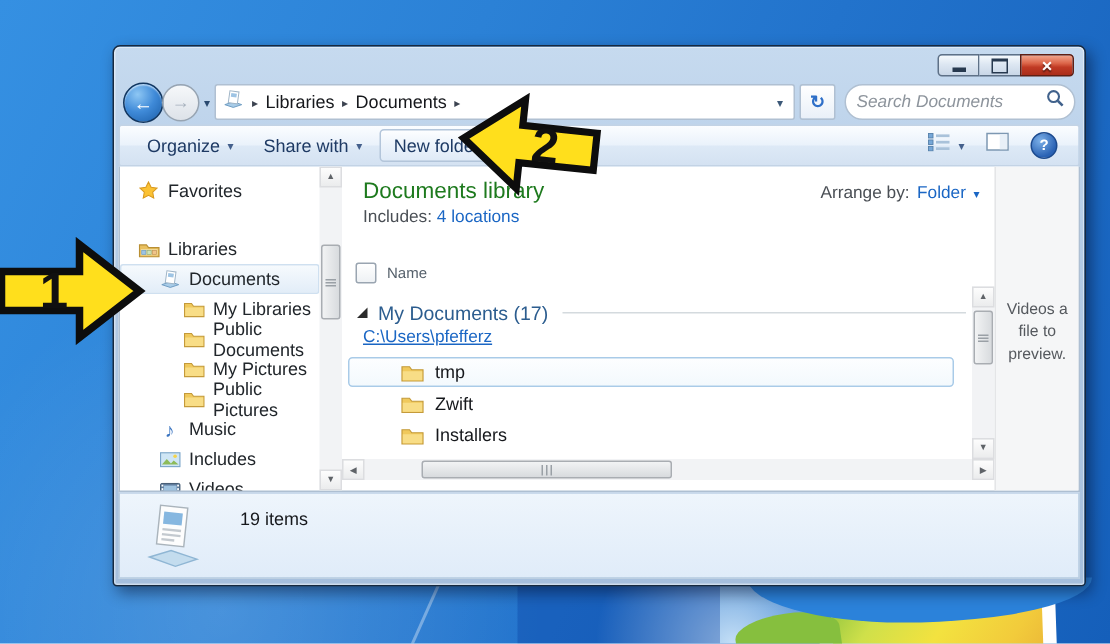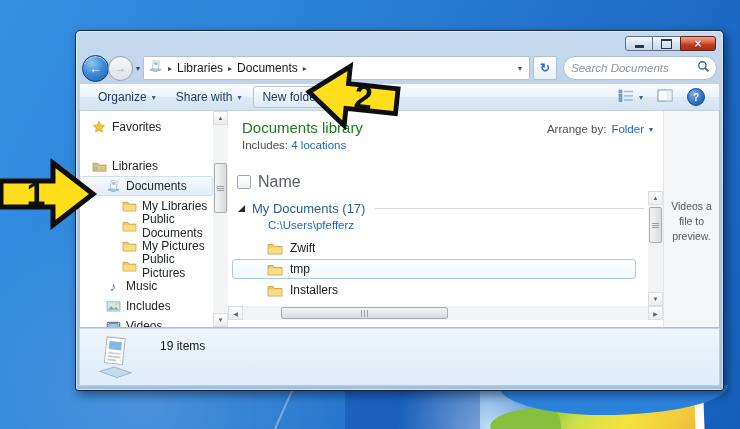--- a/index.html
+++ b/index.html
@@ -99,28 +99,28 @@
   .main{flex:1;display:flex;flex-direction:column;min-width:0;}
   .lib-header{position:relative;padding:8px 8px 0 14px;height:44px;box-sizing:content-box;}
   .lib-title{font-size:15px;color:#1e7a1e;}
   .lib-includes{font-size:11.5px;color:#4a4f55;margin-top:3px;}
   .link{color:#1a66c4;}
   .arrange{position:absolute;right:10px;top:12px;font-size:11.5px;color:#4a4f55;display:flex;align-items:center;gap:5px;}
   .arrange .val{color:#1a66c4;}
   .arrange .caret{color:#1a66c4;font-size:8px;}
   .col-header{height:18px;margin-top:10px;display:flex;align-items:center;padding-left:9px;gap:7px;}
   .cbx{width:12px;height:12px;border:1px solid #9aa5b1;border-radius:2px;background:linear-gradient(#fff,#eef1f4);flex:none;}
-  .col-name{font-size:16px;color:#55606b;}
+  .col-name{font-size:10px;color:#55606b;}
   .main-body{flex:1;display:flex;min-height:0;}
   .rows-area{flex:1;padding-top:10px;min-width:0;}
   .group-row{display:flex;align-items:center;margin-left:10px;}
   .group-tri{width:0;height:0;border-left:7px solid transparent;border-bottom:7px solid #2b2b2b;margin-right:7px;flex:none;}
   .group-title{font-size:13px;color:#2c5d8f;white-space:nowrap;}
   .group-line{flex:1;height:1px;background:#d4dade;margin:0 4px 0 10px;}
-  .group-path{font-size:11.5px;color:#1a66c4;margin:3px 0 7px 40px;}
+  .group-path{font-size:11.5px;color:#1a66c4;margin:3px 0 7px 14px;text-decoration:underline;}
   .file-row{height:20px;display:flex;align-items:center;padding-left:34px;margin:0 12px 1px 4px;
     font-size:12px;color:#16181c;border:1px solid transparent;box-sizing:border-box;}
   .file-row.selected{border-color:#a9cbe8;border-radius:3px;background:linear-gradient(#fdfeff,#f3f9fd);}
   .file-row .ic{width:16px;height:13px;margin-right:7px;flex:none;}
   
   .preview{width:56px;flex:none;background:#f5f6f7;border-left:1px solid #e4e5e7;
     font-size:10.5px;color:#55595e;text-align:center;padding-top:88px;box-sizing:border-box;line-height:1.45;}
   
   .details{height:56px;flex:none;background:linear-gradient(#eef5fc,#e0ecf9);
     border:1px solid #bccfe2;border-top:1px solid #c8d8ea;display:flex;padding-left:12px;}
@@ -370,37 +370,37 @@
         <span class="col-name">Name</span>
       </div>
       <div class="main-body">
         <div class="rows-area">
           <div class="group-row">
             <span class="group-tri"></span>
             <span class="group-title">My Documents (17)</span>
             <span class="group-line"></span>
           </div>
           <div class="group-path">C:\Users\pfefferz</div>
+          <div class="file-row selected">
+            <span class="ic">
+              <svg width="16" height="13" viewBox="0 0 16 13">
+                  <path d="M1 2.5h5l1.5 2H15V12H1z" fill="#f0c95c" stroke="#c49a3a" stroke-width=".8"></path>
+                  <path d="M1.5 5.5h13V11.5h-13z" fill="#f8dd86"></path>
+                </svg>
+            </span>
+            <span>tmp</span>
+          </div>
           <div class="file-row">
             <span class="ic">
               <svg width="16" height="13" viewBox="0 0 16 13">
                   <path d="M1 2.5h5l1.5 2H15V12H1z" fill="#f0c95c" stroke="#c49a3a" stroke-width=".8"></path>
                   <path d="M1.5 5.5h13V11.5h-13z" fill="#f8dd86"></path>
                 </svg>
             </span>
             <span>Zwift</span>
-          </div>
-          <div class="file-row selected">
-            <span class="ic">
-              <svg width="16" height="13" viewBox="0 0 16 13">
-                  <path d="M1 2.5h5l1.5 2H15V12H1z" fill="#f0c95c" stroke="#c49a3a" stroke-width=".8"></path>
-                  <path d="M1.5 5.5h13V11.5h-13z" fill="#f8dd86"></path>
-                </svg>
-            </span>
-            <span>tmp</span>
           </div>
           <div class="file-row">
             <span class="ic">
               <svg width="16" height="13" viewBox="0 0 16 13">
                   <path d="M1 2.5h5l1.5 2H15V12H1z" fill="#f0c95c" stroke="#c49a3a" stroke-width=".8"></path>
                   <path d="M1.5 5.5h13V11.5h-13z" fill="#f8dd86"></path>
                 </svg>
             </span>
             <span>Installers</span>
           </div>

